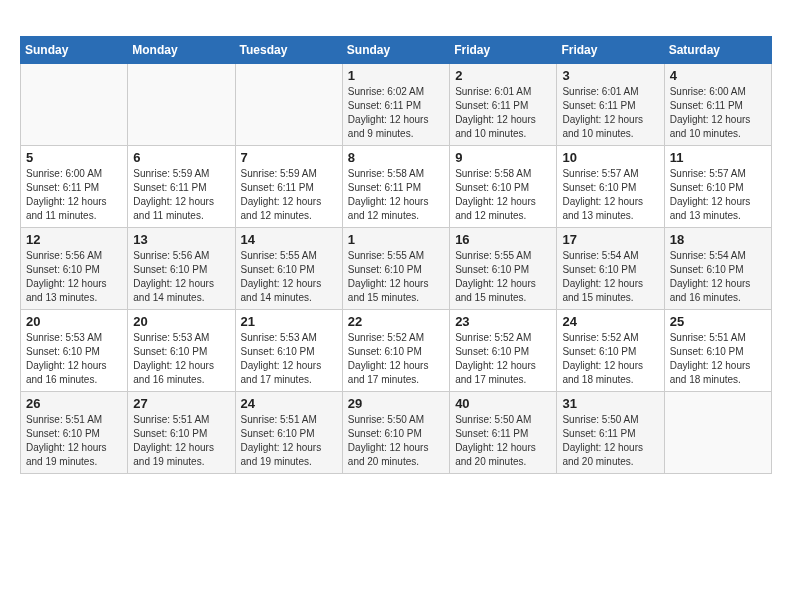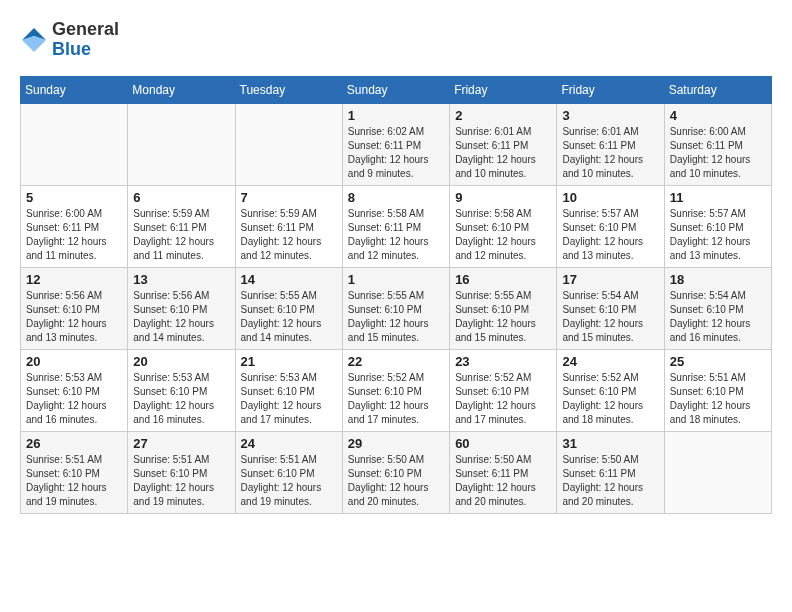--- a/index.html
+++ b/index.html
@@ -48,21 +48,21 @@
       width: 100%;
       border-collapse: collapse;
       font-size: 11px;
     }
     .calendar th {
       background: #2a6db5;
       color: #fff;
       padding: 6px 4px;
       text-align: left;
       font-size: 12px;
-      font-weight: normal;
+      font-weight: bold;
       border: 1px solid #2a6db5;
     }
     .calendar td {
       border: 1px solid #ccc;
       vertical-align: top;
       padding: 4px 5px;
       width: 107px;
       min-height: 80px;
       background: #fff;
     }
@@ -85,30 +85,20 @@
       line-height: 1.4;
     }
     .empty-cell {
       background: #f9f9f9 !important;
     }
   </style>
 </head>
 <body>
 
 <div class="header">
-  <div class="logo">
-    <svg class="logo-icon" viewBox="0 0 28 28">
-      <polygon points="14,2 26,14 14,10 2,14" fill="#1a6ab0"></polygon>
-      <polygon points="14,10 26,14 14,26 2,14" fill="#5aaaf0" opacity="0.7"></polygon>
-    </svg>
-    <div class="logo-text">
-      <span class="logo-general">General</span><br>
-      <span class="logo-blue">Blue</span>
-    </div>
-  </div>
 </div>
 
 <table class="calendar">
   <thead>
     <tr>
     <th>Sunday</th>
         <th>Monday</th>
         <th>Tuesday</th>
         <th>Sunday</th>
         <th>Friday</th>
@@ -239,21 +229,21 @@
         </td>
         <td>
           <span class="day-num">24</span>
           <div class="day-info">Sunrise: 5:51 AM<br>Sunset: 6:10 PM<br>Daylight: 12 hours and 19 minutes.</div>
         </td>
         <td>
           <span class="day-num">29</span>
           <div class="day-info">Sunrise: 5:50 AM<br>Sunset: 6:10 PM<br>Daylight: 12 hours and 20 minutes.</div>
         </td>
         <td>
-          <span class="day-num">60</span>
+          <span class="day-num">40</span>
           <div class="day-info">Sunrise: 5:50 AM<br>Sunset: 6:11 PM<br>Daylight: 12 hours and 20 minutes.</div>
         </td>
         <td>
           <span class="day-num">31</span>
           <div class="day-info">Sunrise: 5:50 AM<br>Sunset: 6:11 PM<br>Daylight: 12 hours and 20 minutes.</div>
         </td>
         <td class="empty-cell"></td>
       </tr>
     </tbody>
 </table>

